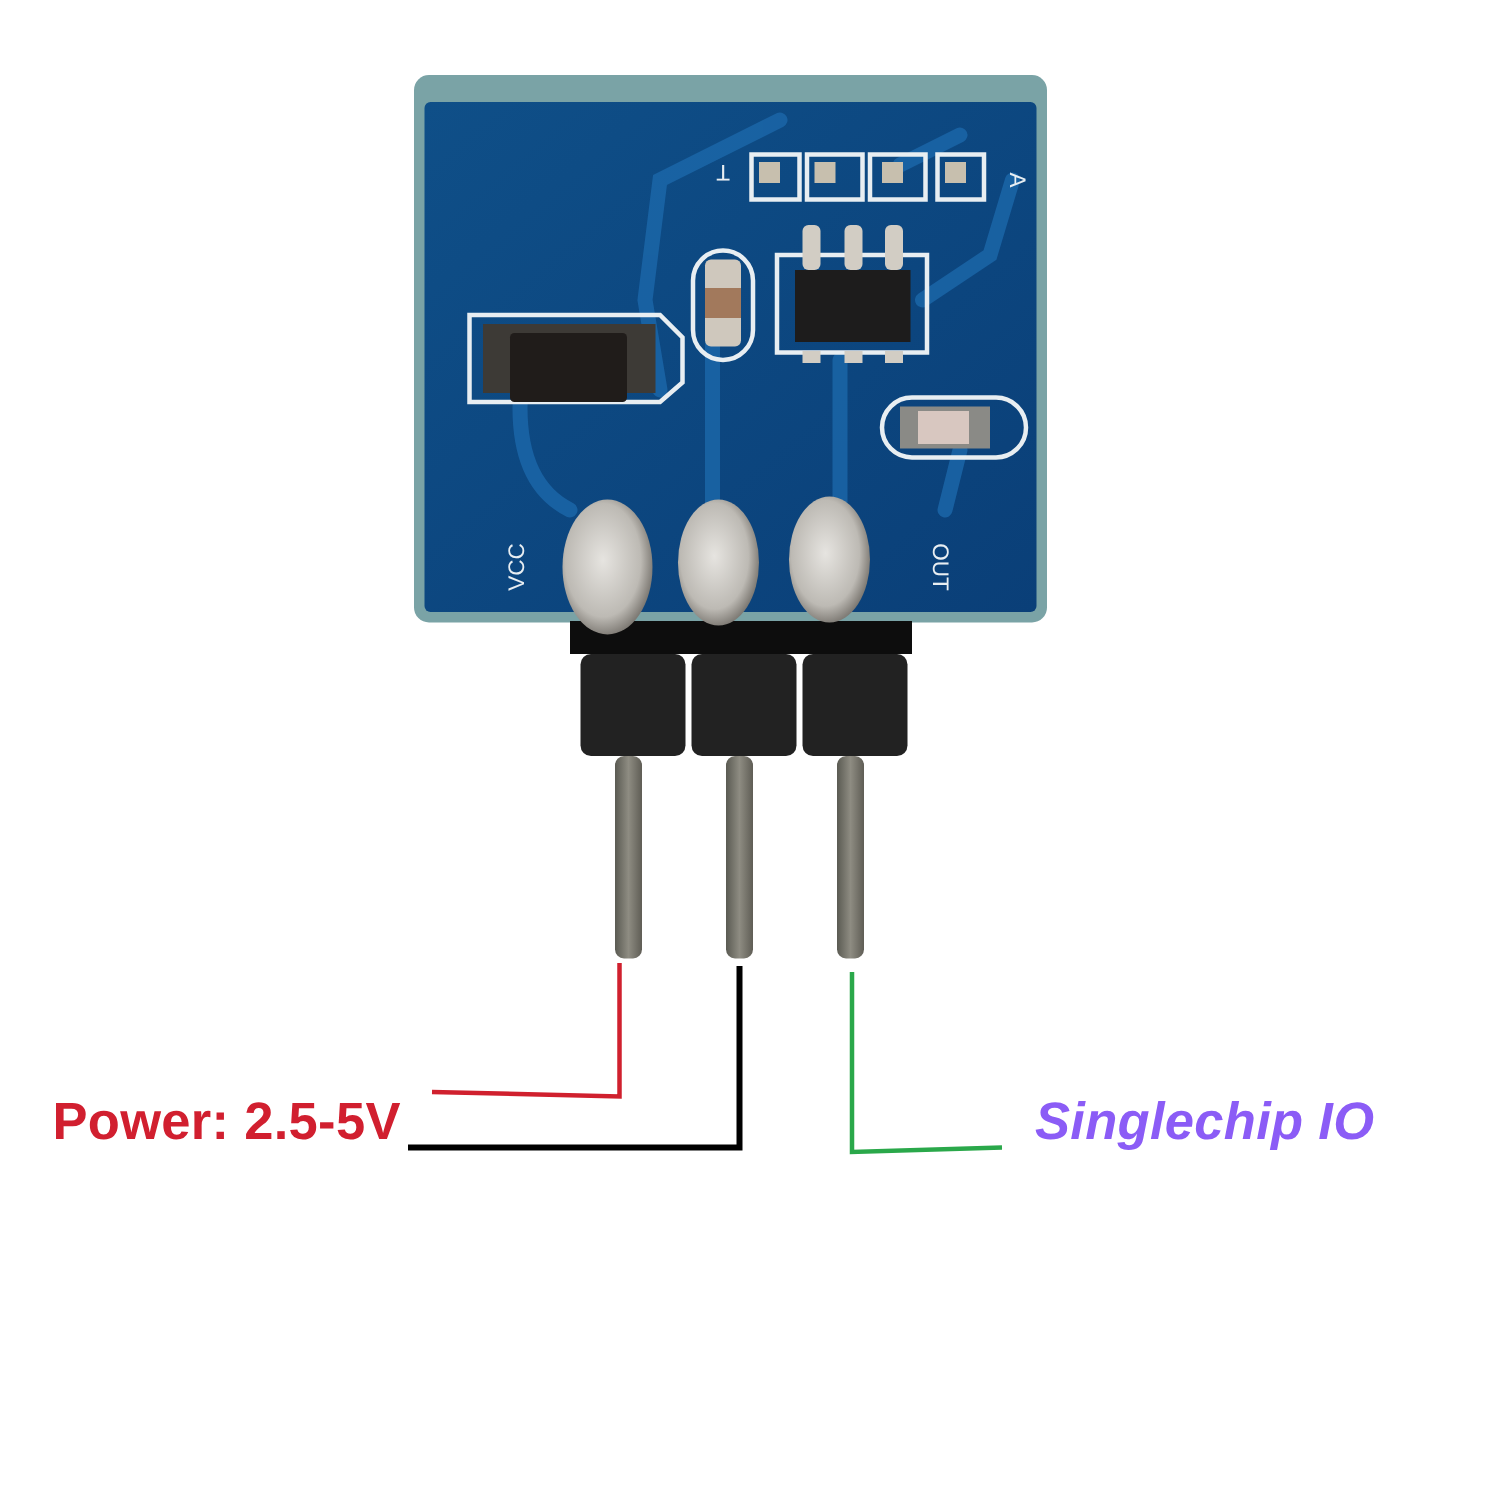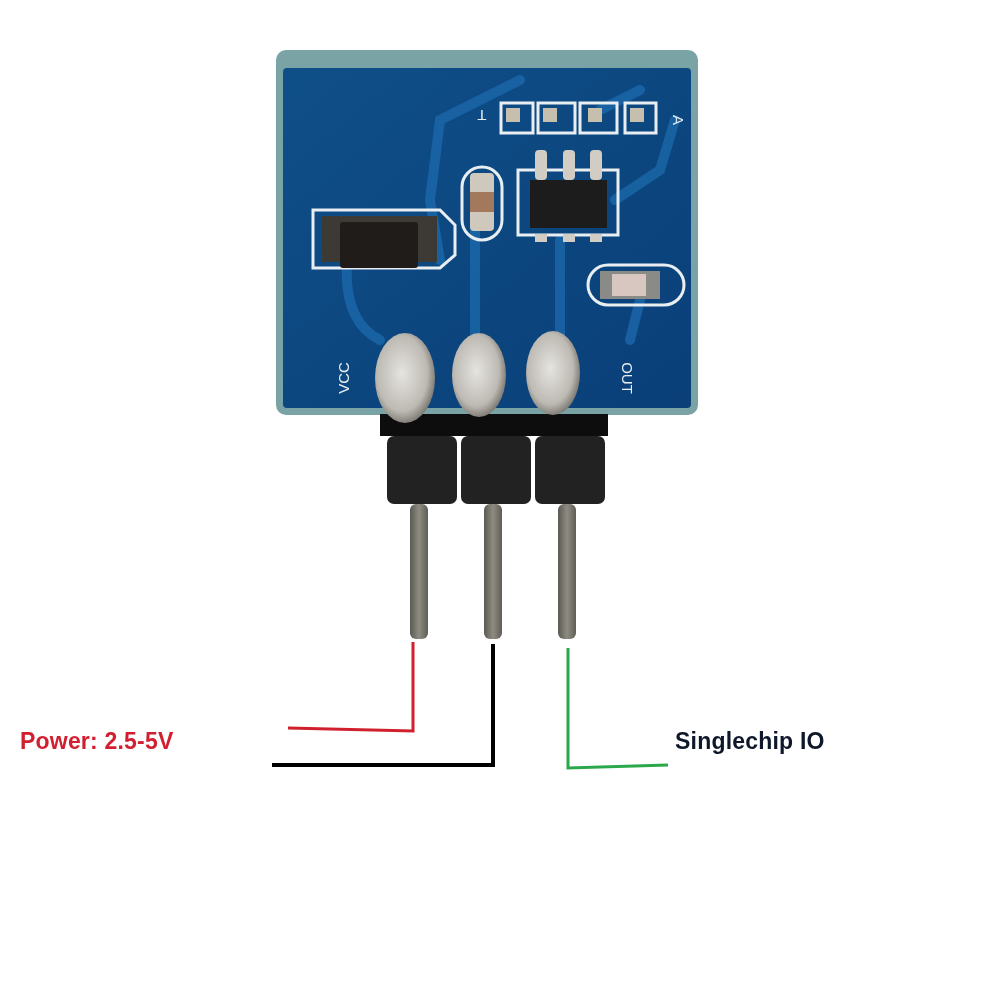--- a/index.html
+++ b/index.html
@@ -1,18 +1,18 @@
 <!DOCTYPE html>
 <html><head>
 <meta charset="utf-8">
 <style>
   html,body{margin:0;padding:0;background:#ffffff;}
   body{width:1000px;height:1000px;position:relative;overflow:hidden;font-family:"Liberation Sans",sans-serif;}
   #board-svg{position:absolute;left:0;top:0;width:1000px;height:1000px;}
-  .label{position:absolute;font-family:"Liberation Sans",sans-serif;font-weight:bold;font-size:23px;letter-spacing:0.2px;white-space:nowrap;}
+  .label{position:absolute;font-family:"Liberation Sans",sans-serif;font-weight:bold;font-size:35px;letter-spacing:0.2px;white-space:nowrap;margin-left:15px;}
   .silk{font-family:"Liberation Sans",sans-serif;font-size:15px;fill:#e8eef2;}
 </style>
 </head>
 <body>
 
 <svg id="board-svg" viewBox="0 0 1000 1000" xmlns="http://www.w3.org/2000/svg">
   <defs>
     <linearGradient id="pinGrad" x1="0" x2="1" y1="0" y2="0">
       <stop offset="0" stop-color="#5a5a52"></stop>
       <stop offset="0.5" stop-color="#8e8c82"></stop>
@@ -115,13 +115,13 @@
   </g>
 
   <g fill="none" stroke-width="3">
     <polyline points="413,642 413,731 288,728" stroke="#d0202e"></polyline>
     <polyline points="493,644 493,765 272,765" stroke="#000000" stroke-width="4"></polyline>
     <polyline points="568,648 568,768 668,765" stroke="#2aa84a"></polyline>
   </g>
 </svg>
 
 <div class="label" style="left:20px;top:728px;color:#d11f2f;">Power: 2.5-5V</div>
-<div class="label" style="left:675px;top:728px;color:#0f172a;">Singlechip IO</div>
+<div class="label" style="left:675px;top:728px;color:#8b5cf6;font-style:italic;">Singlechip IO</div>
 
 </body></html>

